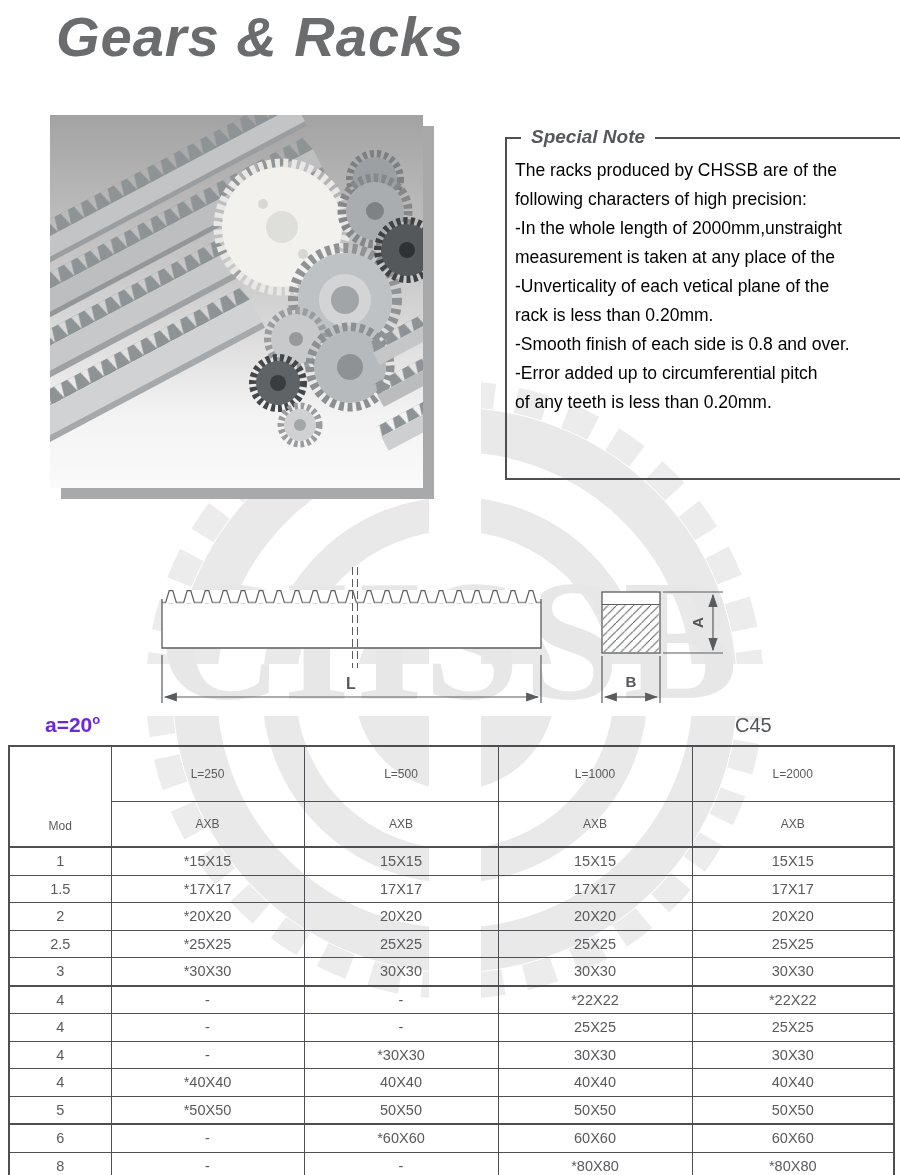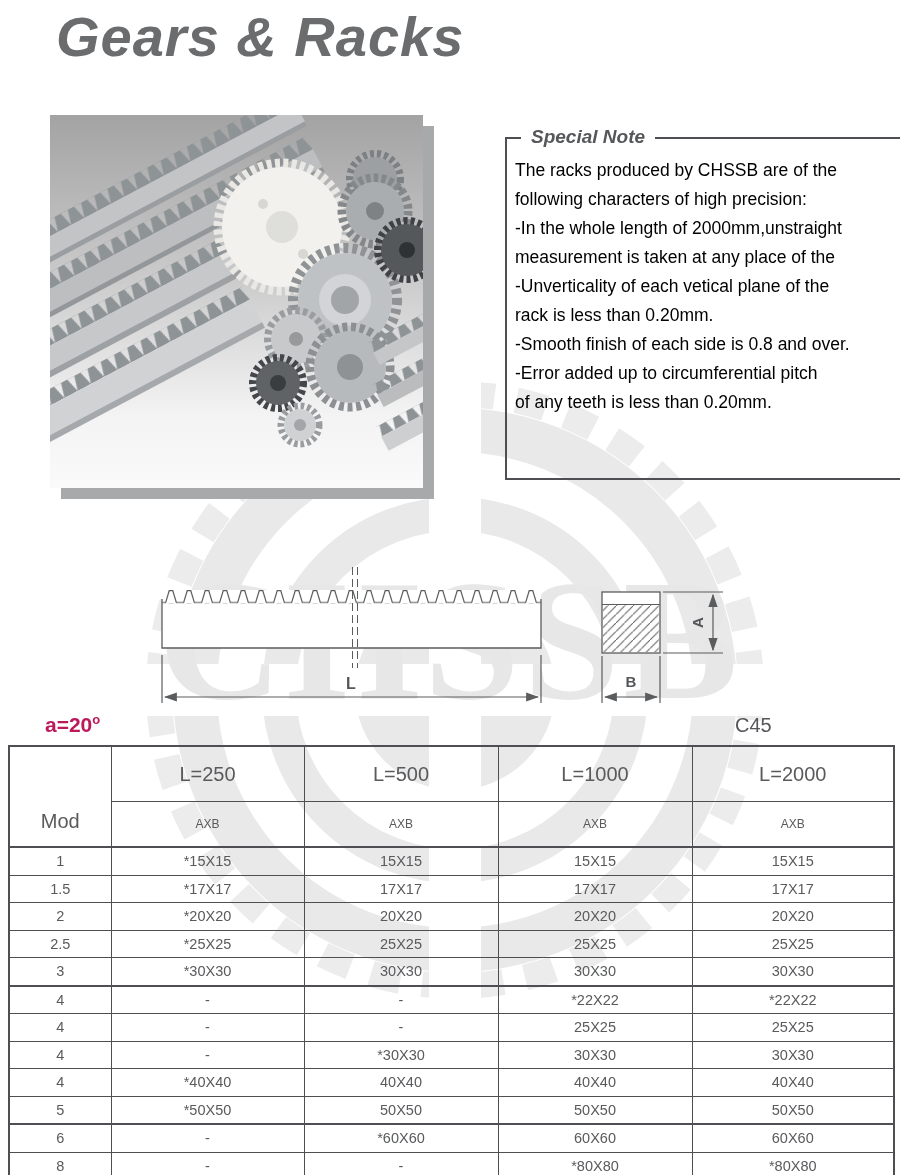--- a/index.html
+++ b/index.html
@@ -26,35 +26,35 @@
     border:2px solid #4e4f52;box-sizing:border-box;background:transparent;
   }
   .note-title{
     position:absolute;left:14px;top:-13px;background:#fff;padding:0 10px;
     font-size:19px;font-weight:bold;font-style:italic;color:#56575a;white-space:nowrap;
   }
   .note-text{padding:17px 6px 0 8px;font-size:17.5px;line-height:29px;color:#000000;}
   .note-text span{display:block;white-space:nowrap;}
   
   .diagram{position:absolute;left:140px;top:555px;z-index:2;}
-  .angle-label{position:absolute;left:45px;top:712px;z-index:2;font-size:21px;font-weight:bold;color:#be185d;}
+  .angle-label{position:absolute;left:45px;top:712px;z-index:2;font-size:21px;font-weight:bold;color:#6d28d9;}
   .angle-label sup{font-size:13px;}
   .material-label{position:absolute;left:735px;top:714px;z-index:2;font-size:20px;font-weight:normal;color:#55565a;}
   
   .spec-table-wrap{position:absolute;left:8px;top:745px;z-index:2;}
   table.spec{
     border-collapse:collapse;table-layout:fixed;width:885px;background:transparent;
     border:2px solid #4e4f52;
   }
   table.spec th,table.spec td{
     border:1px solid #4e4f52;text-align:center;font-weight:normal;
     color:#595a5c;padding:0;background:transparent;
   }
   table.spec thead{border-bottom:2px solid #4e4f52;}
-  table.spec thead tr.len-row th{height:54px;font-size:20px;}
+  table.spec thead tr.len-row th{height:54px;font-size:12px;}
   table.spec thead tr.axb-row th{height:44px;font-size:12px;}
   table.spec th.mod-head{vertical-align:bottom;padding-bottom:13px;font-size:16px;}
   table.spec tbody td{height:26.5px;line-height:26.5px;font-size:14.5px;}
   table.spec tbody.grp{border-top:2px solid #4e4f52;}
 </style>
 </head>
 <body>
 
 <div id="page">
 

